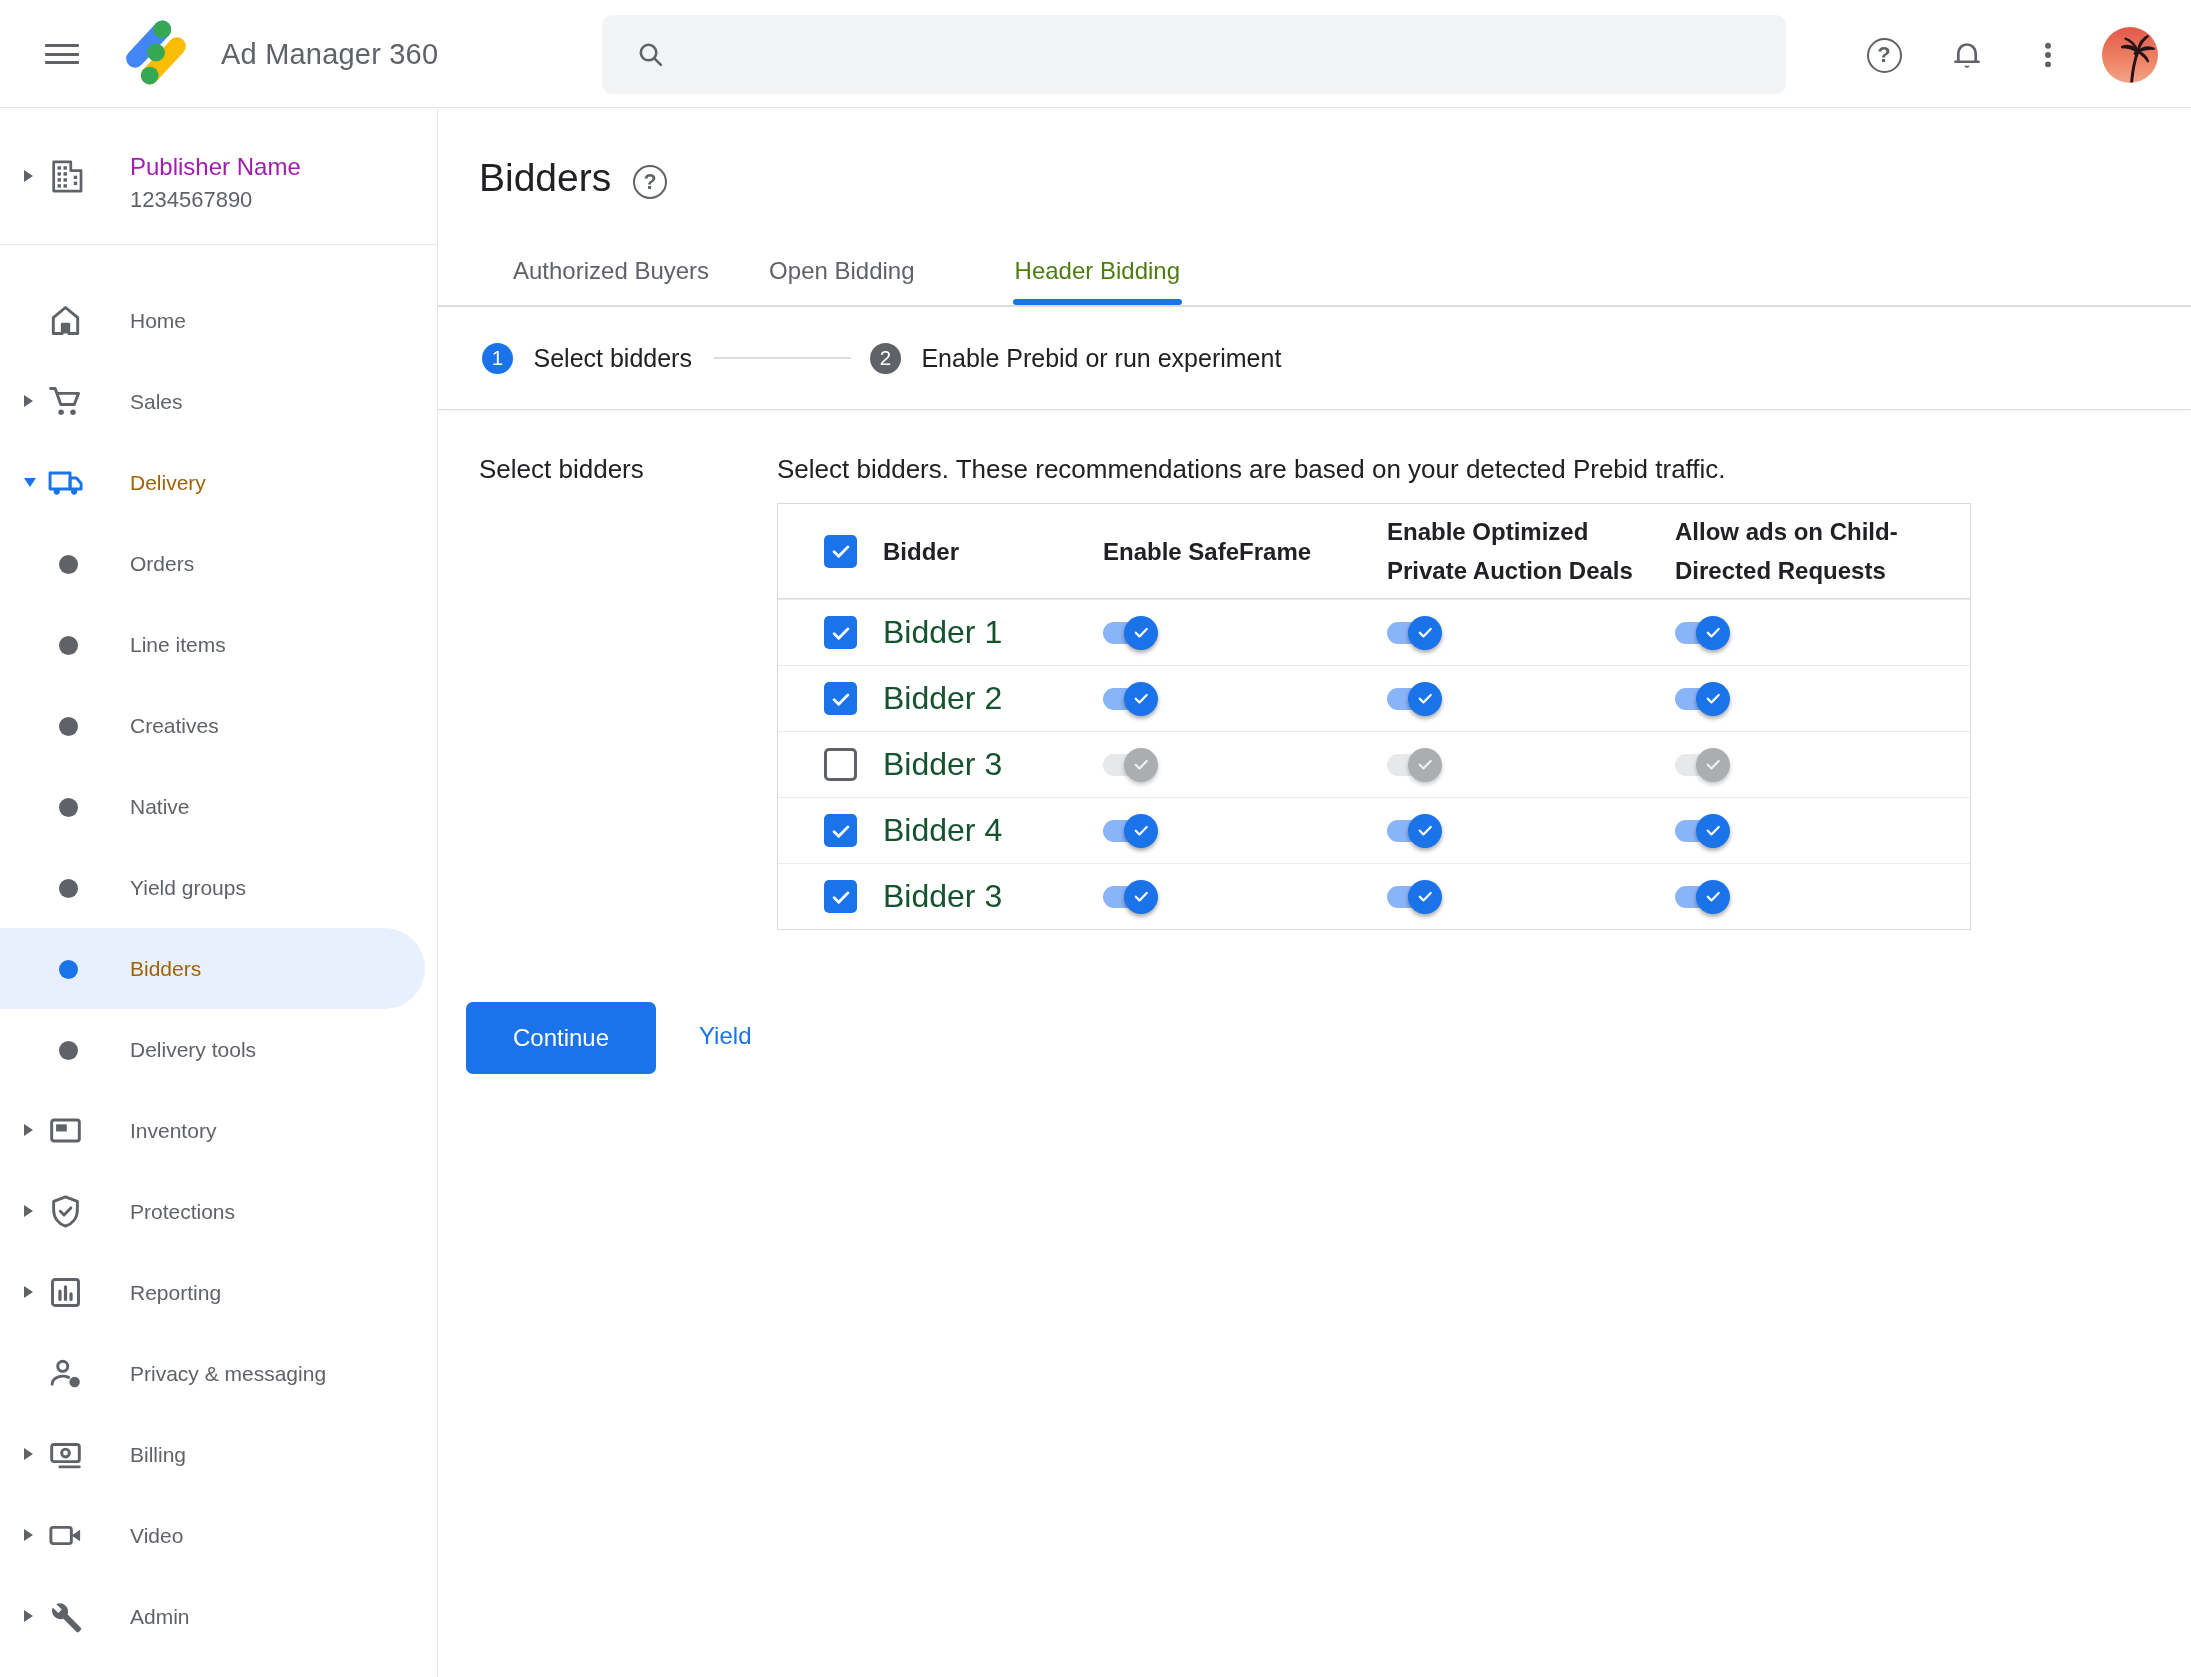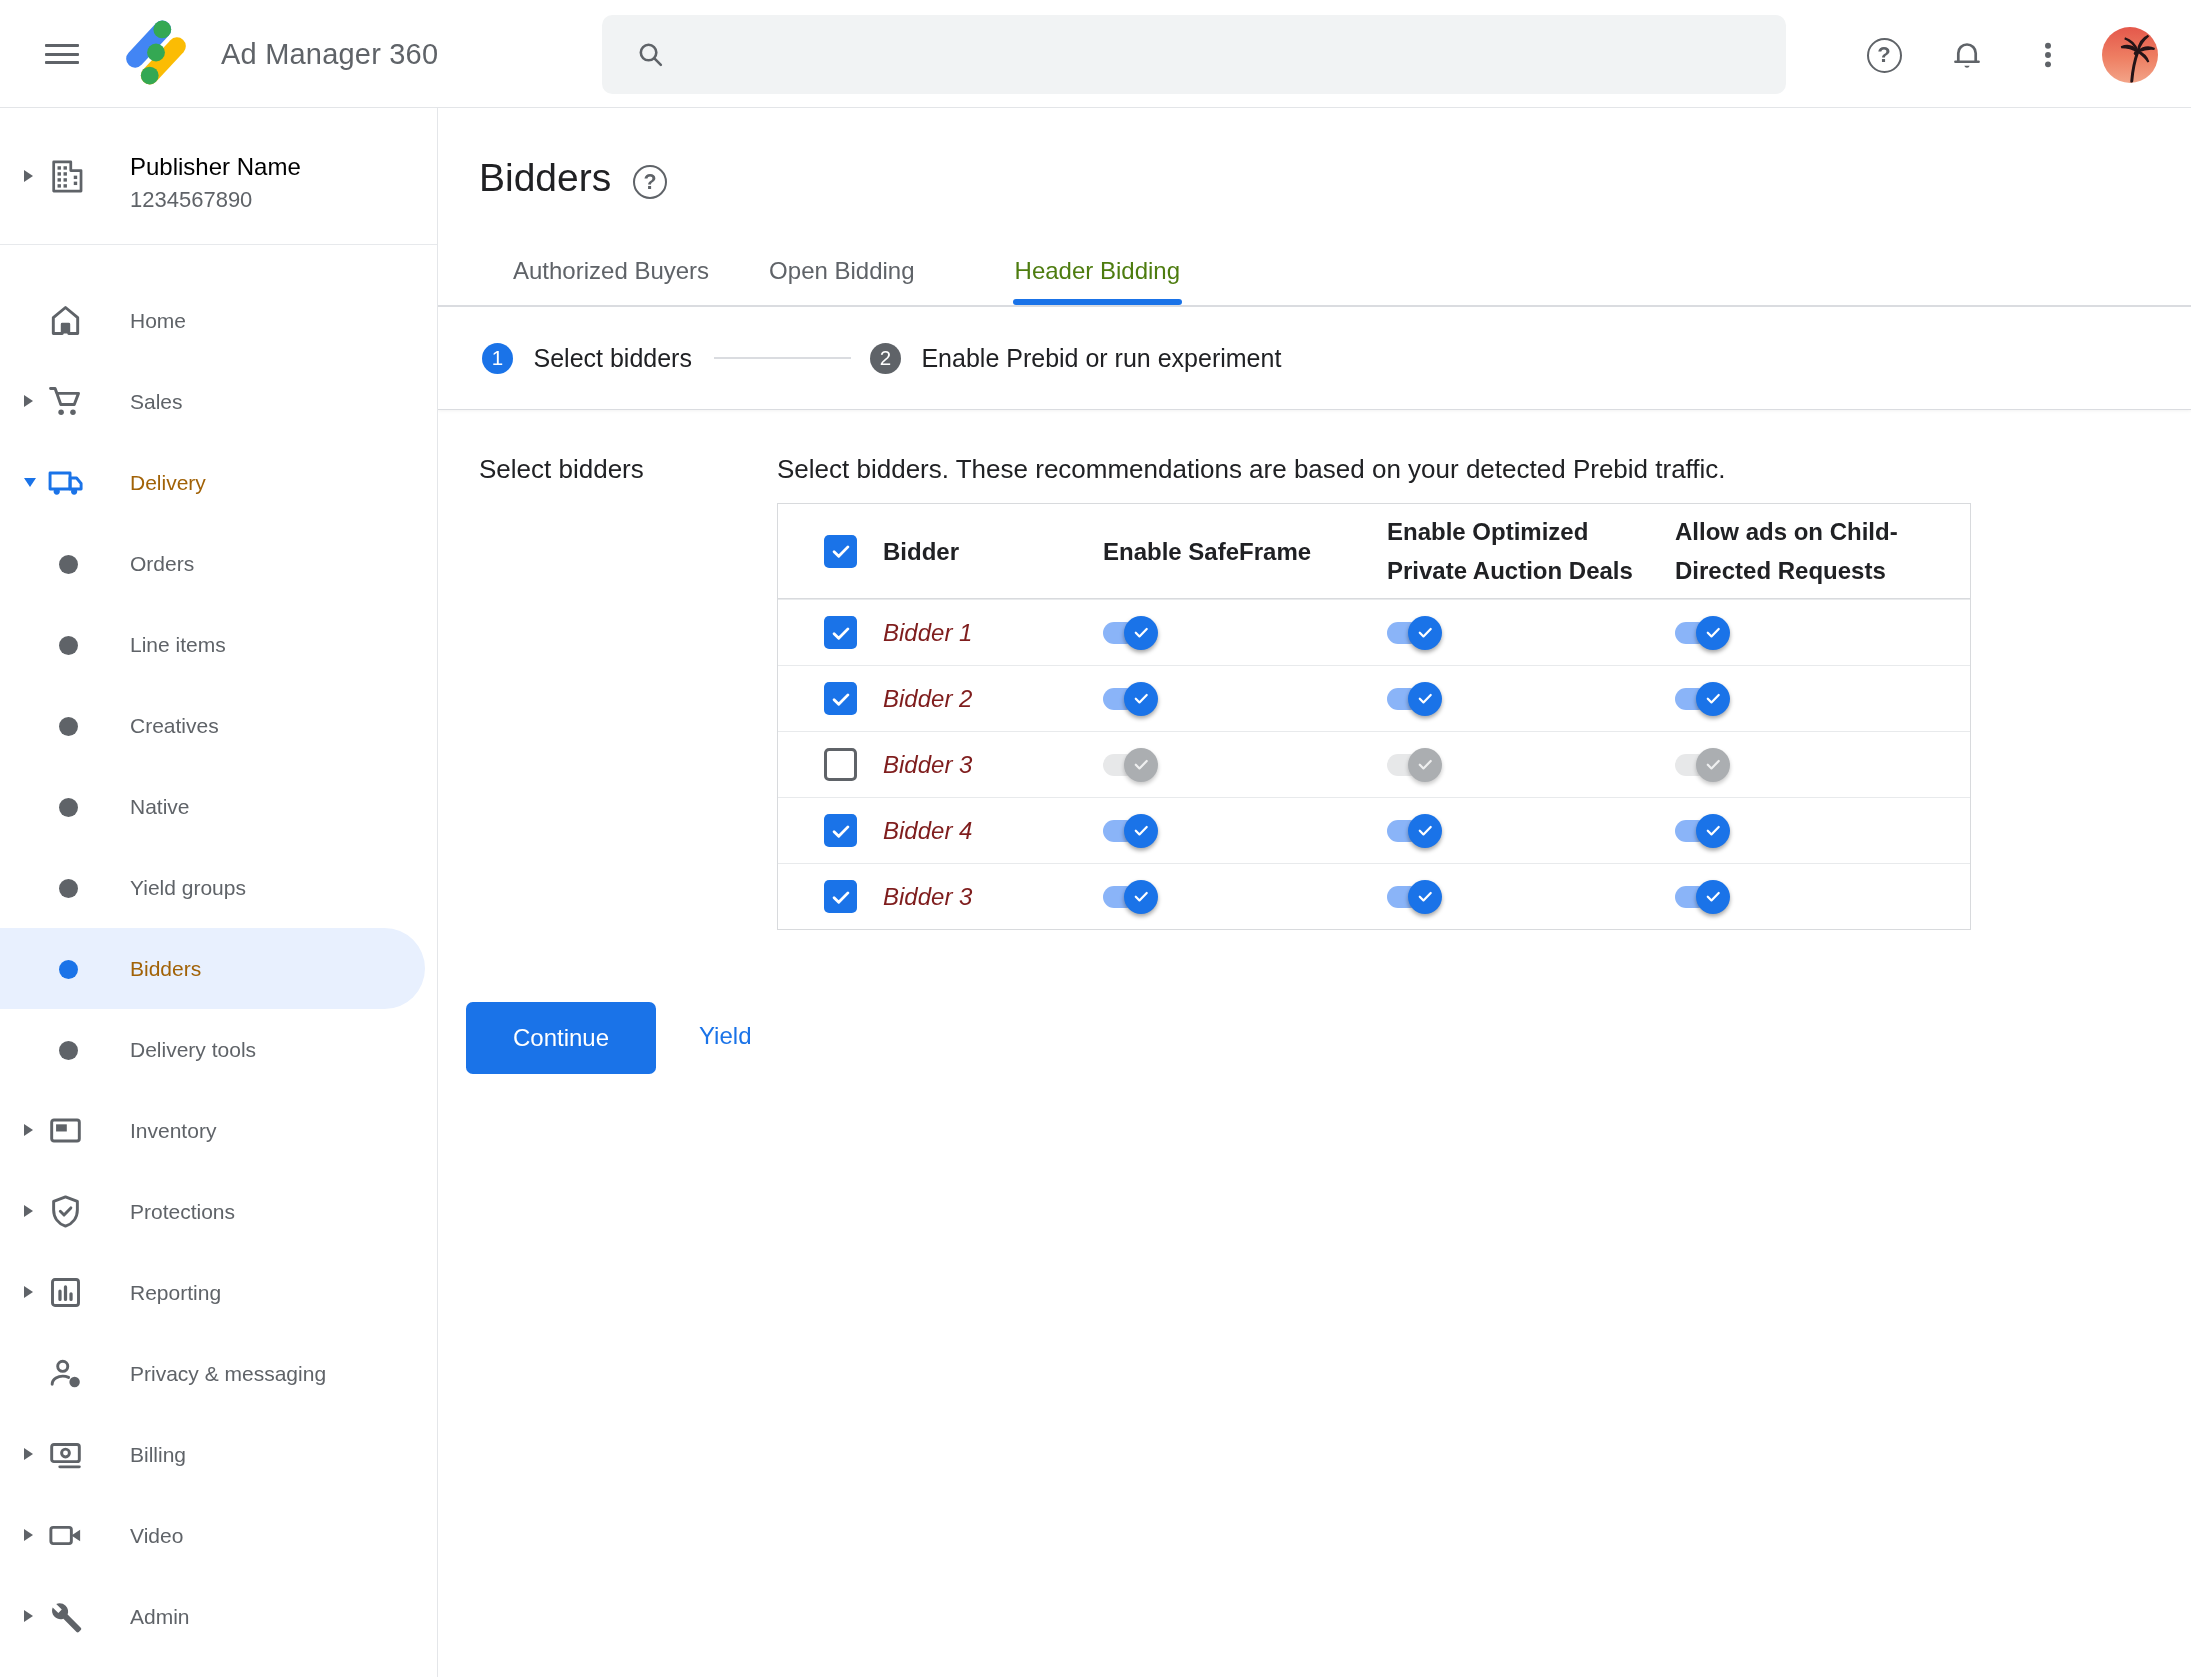--- a/index.html
+++ b/index.html
@@ -29,21 +29,21 @@
   
   .sidebar { position:absolute; left:0; top:108px; width:438px; bottom:0; background:#fff;
     border-right:1.7px solid #e4e6e9; z-index:4; }
   .publisher { position:relative; height:137px; border-bottom:1.7px solid #e7e9ec; cursor:pointer; }
   .pub-chev { position:absolute; left:24px; top:62px; }
   .chev-r { width:0; height:0; border-top:6.8px solid transparent; border-bottom:6.8px solid transparent;
     border-left:9.4px solid #5f6368; }
   .chev-d { width:0; height:0; border-left:6.8px solid transparent; border-right:6.8px solid transparent;
     border-top:9.4px solid #1a73e8; }
   .pub-icon { position:absolute; left:46px; top:48px; width:41px; height:41px; color:#5f6368; }
-  .pub-name { position:absolute; left:130px; top:45px; font-size:24px; font-weight:500; color:#000000; }
+  .pub-name { position:absolute; left:130px; top:45px; font-size:24px; font-weight:500; color:#a21caf; }
   .pub-id { position:absolute; left:130px; top:79px; font-size:22px; color:#5f6368; }
   .nav { position:absolute; left:0; top:139px; right:0; bottom:0; padding-top:33px; }
   .nav-row { position:relative; height:81px; cursor:pointer; }
   .nav-row .chev { position:absolute; left:24px; top:34px; }
   .nav-row .nicon { position:absolute; left:46px; top:20.5px; width:39px; height:39px; color:#5f6368; }
   .nav-row .bullet { position:absolute; left:59px; top:32px; width:19px; height:19px; border-radius:50%;
     background:#5f6368; z-index:1; }
   .nav-row .nlabel { position:absolute; left:130px; top:50%; transform:translateY(-50%);
     font-size:21px; color:#5f6368; z-index:1; white-space:nowrap; }
   .nav-row.expanded .nlabel, .nav-row.selected .nlabel { color:#a16207; font-weight:500; }
@@ -78,21 +78,21 @@
   .description { position:absolute; left:339px; top:346px; font-size:26px; color:#202124; }
 
   
   .btable { position:absolute; left:339px; top:395px; width:1194px; border:1.7px solid #d8dadd; background:#fff; }
   .t-head, .t-row { display:grid; grid-template-columns:325px 284px 288px 1fr; align-items:center; }
   .t-head { height:95px; border-bottom:1.7px solid #d8dadd; }
   .t-row { height:66px; border-top:1.7px solid #e8eaec; }
   .t-row:first-of-type { border-top:none; }
   .cell-bidder { display:flex; align-items:center; padding-left:46px; gap:26px; }
   .h-label { font-size:24px; font-weight:700; color:#202124; line-height:39px; padding-right:31px; }
-  .r-label { font-size:24px; color:#7f1d1d;font-style:italic; }
+  .r-label { font-size:32px; color:#14532d; }
   .cb { width:33px; height:33px; border-radius:5.1px; flex:0 0 auto; display:flex; align-items:center;
     justify-content:center; cursor:pointer; }
   .cb.on { background:#1a73e8; }
   .cb.off { background:#fff; border:3.4px solid #5f6368; }
   .cb svg { width:26px; height:26px; }
   .tg { position:relative; width:56px; height:34px; cursor:pointer; }
   .tg .track { position:absolute; left:0; top:6px; width:34px; height:22px; border-radius:11px; }
   .tg .thumb { position:absolute; left:21.4px; top:0; width:34px; height:34px; border-radius:50%;
     display:flex; align-items:center; justify-content:center; }
   .tg.on .track { background:#8ab4f8; }

